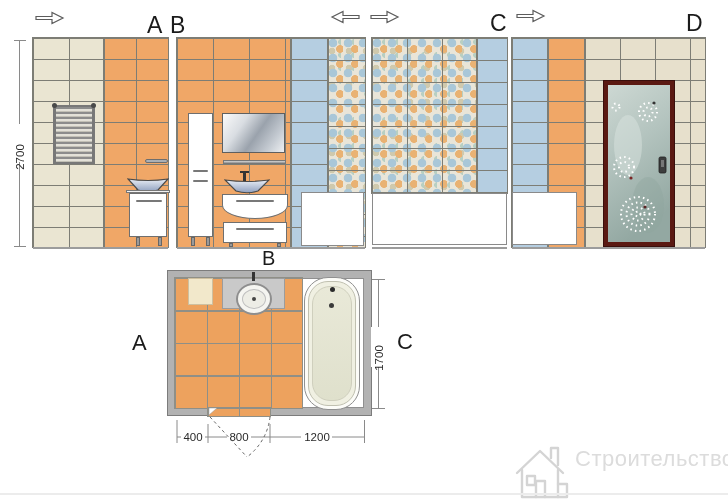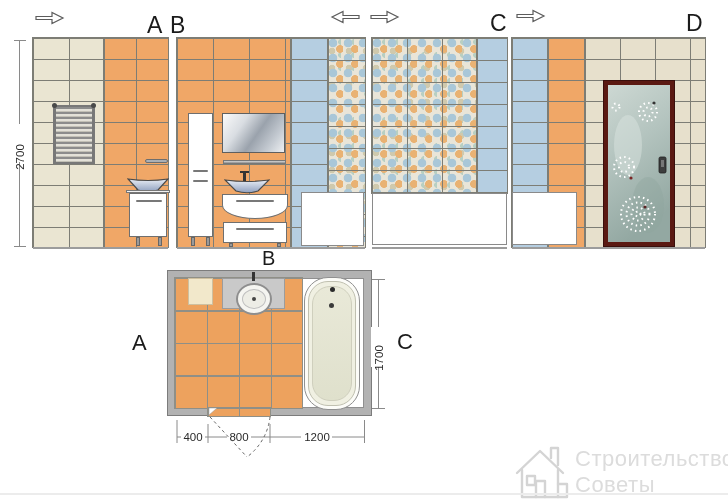--- a/index.html
+++ b/index.html
@@ -230,17 +230,16 @@
       <g fill="none" stroke="#d4d4d4" stroke-width="2.4" stroke-linejoin="round" stroke-linecap="round">
         <path d="M4 33 L27 11 L50 33"></path>
         <path d="M38 18 V8 H45 V25"></path>
         <path d="M9 30 V57 H45 V30"></path>
         <path d="M23 57 V41 H32 V57"></path>
         <rect x="14" y="36" width="8" height="9"></rect>
         <path d="M45 44 H54 V57 H45"></path>
       </g>
     </svg>
     <div class="wm-text" style="left:70px;top:6px;">Строительство</div>
-    <div class="wm-text" style="left:70px;top:32px;">Советы</div>
   </div>
 
   <div class="abs" style="left:0;top:493px;width:728px;height:2px;background:#ececec;"></div>
 </div>
 
 </body></html>

